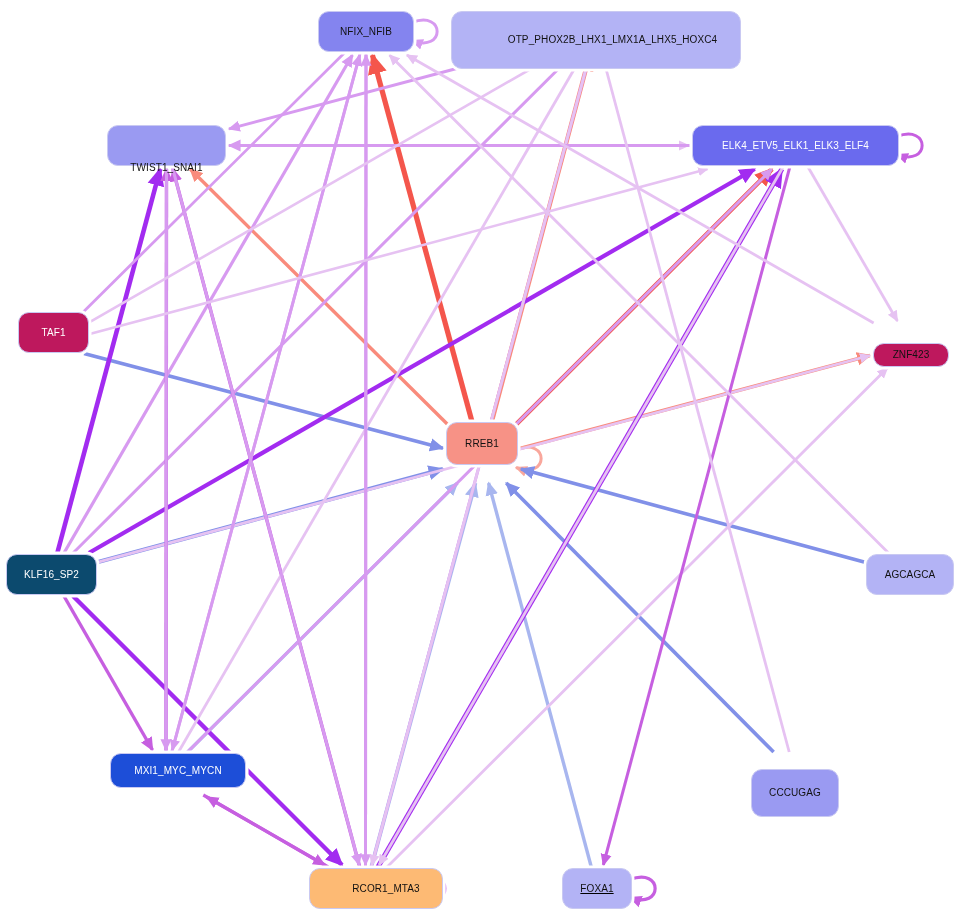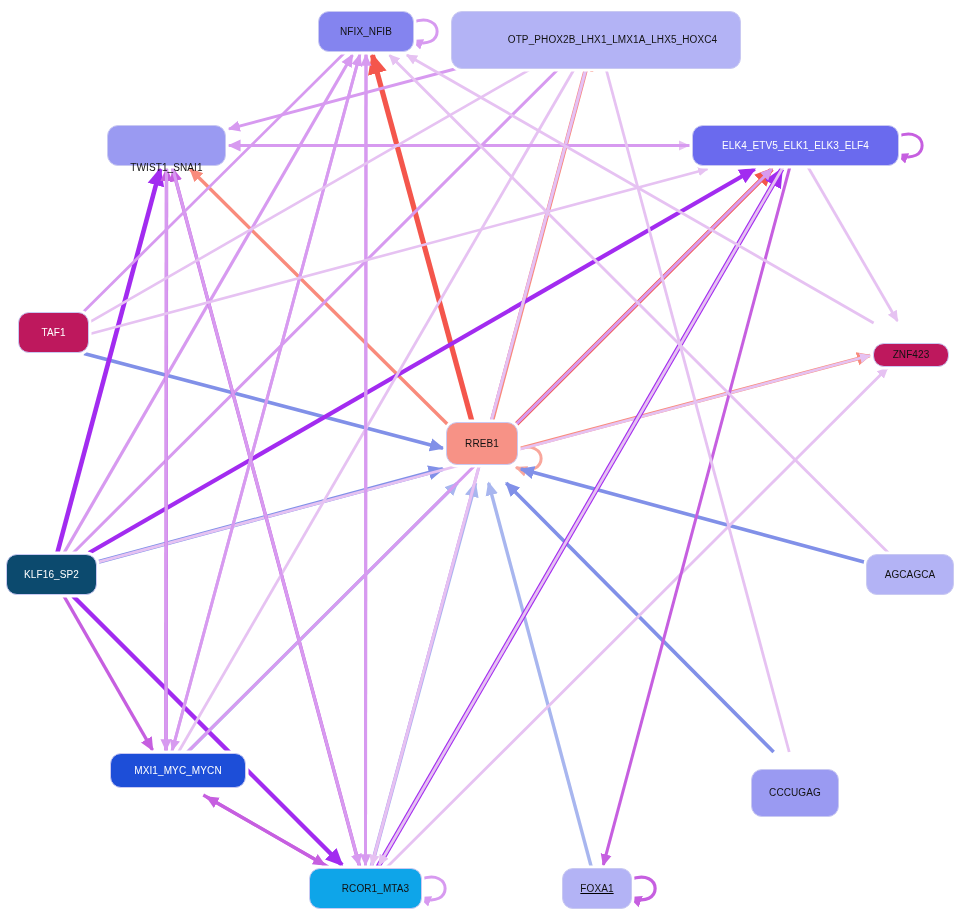--- a/index.html
+++ b/index.html
@@ -136,19 +136,19 @@
     </div>
     <div class="node" style="left: 866px; top: 554px; width: 88px; height: 41px; background: rgb(179, 179, 245);">
       <span class="node-label" style="color: rgb(17, 17, 17);">AGCAGCA</span>
     </div>
     <div class="node" style="left: 110px; top: 753px; width: 136px; height: 35px; background: #1d4ed8;">
       <span class="node-label" style="color: rgb(255, 255, 255);">MXI1_MYC_MYCN</span>
     </div>
     <div class="node" style="left: 751px; top: 753px; width: 88px; height: 48px; background: rgb(154, 154, 242); margin-top: 16px;">
       <span class="node-label" style="color: rgb(17, 17, 17);">CCCUGAG</span>
     </div>
-    <div class="node" style="left: 309px; top: 868px; width: 113px; height: 41px; background: #0ea5e9; padding-left: 20px;">
+    <div class="node" style="left: 309px; top: 868px; width: 134px; height: 41px; background: #fdba74; padding-left: 20px;">
       <span class="node-label" style="color: rgb(17, 17, 17);">RCOR1_MTA3</span>
     </div>
     <div class="node" style="left: 562px; top: 868px; width: 70px; height: 41px; background: rgb(179, 179, 245); text-decoration: underline;">
       <span class="node-label" style="color: rgb(17, 17, 17);">FOXA1</span>
     </div>
   </div>
 
 </body></html>

